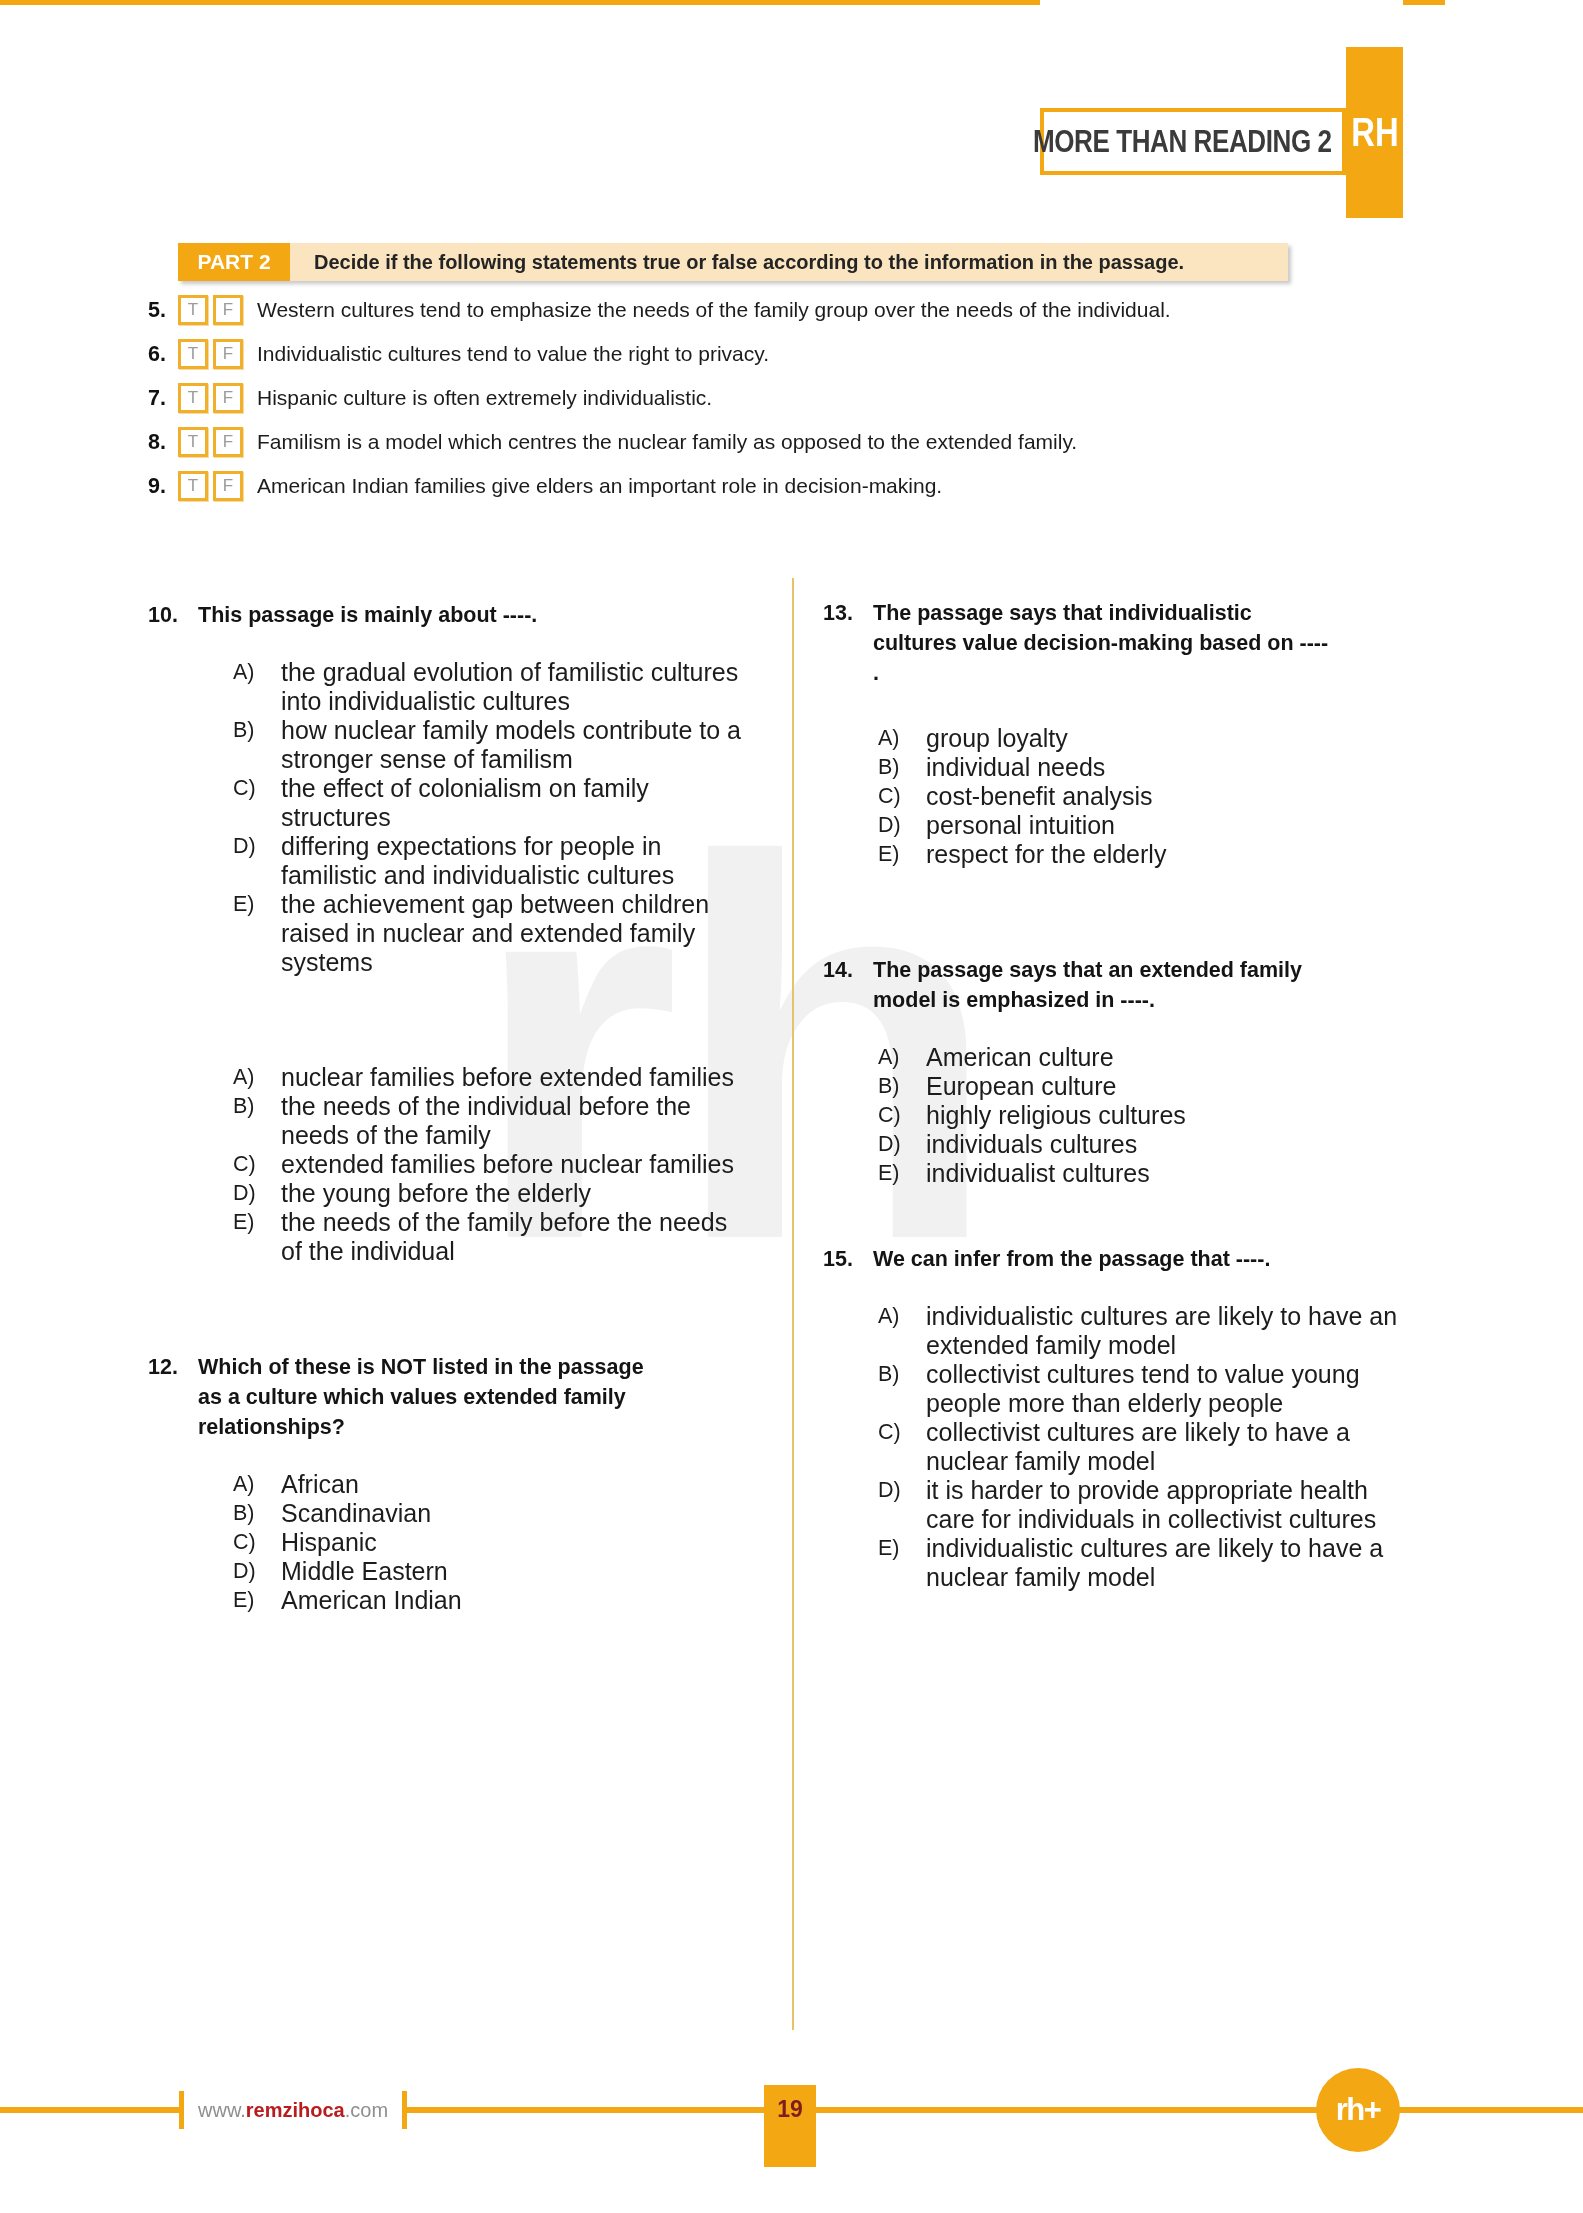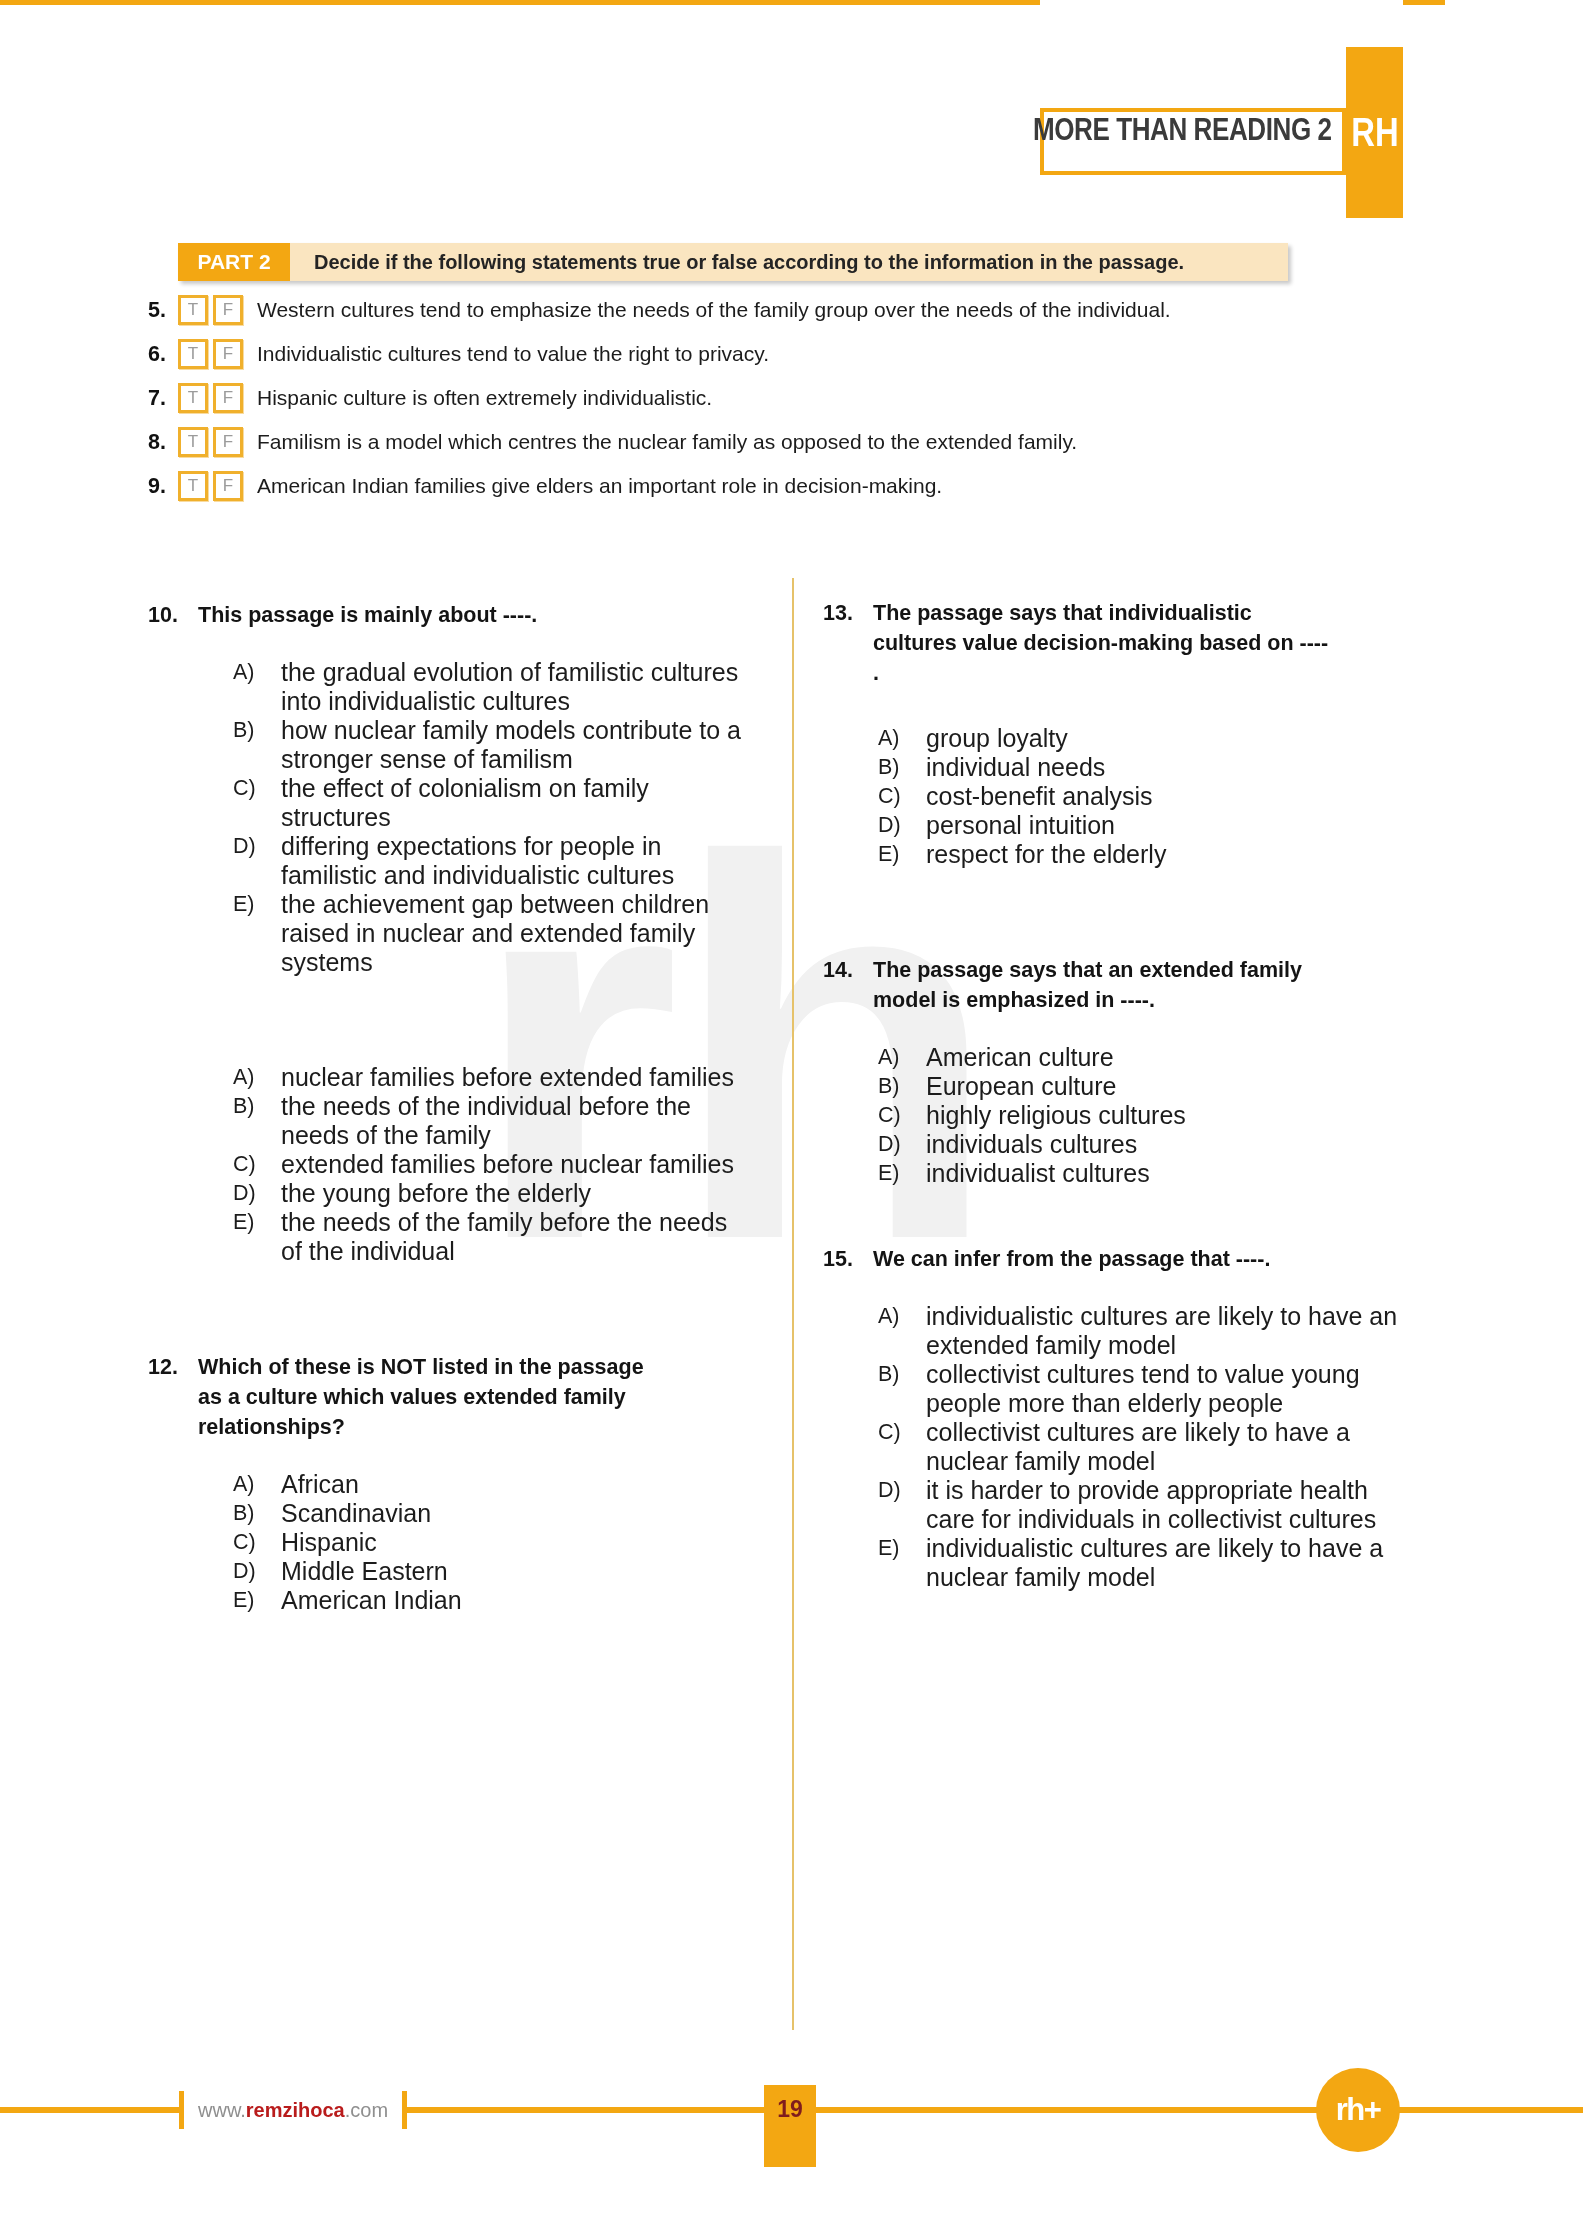--- a/index.html
+++ b/index.html
@@ -5,21 +5,21 @@
   * { margin:0; padding:0; box-sizing:border-box; }
   html,body { background:#ffffff; }
   body { font-family:"Liberation Sans", sans-serif; color:#1f1f1f; }
   .page { position:relative; width:1583px; height:2213px; background:#ffffff; overflow:hidden; }
 
   
   .rule { position:absolute; background:#F3A712; }
   .rule-left   { left:0; top:138; width:1040px; height:5px; }
   .rule-right  { left:1403px; top:138; width:42px; height:5px; }
   .title-box { position:absolute; left:1040px; top:108px; width:306px; height:67px;
-               background:#fff; border:4px solid #F3A712; display:flex; align-items:flex-start;
+               background:#fff; border:4px solid #F3A712; display:flex; align-items:center;
                justify-content:flex-end; padding-right:10px; }
   .title-box .t { font-size:31px; font-weight:bold; color:#3b3b3b; letter-spacing:-0.5px;
                   transform:scaleX(0.84); transform-origin:right center; white-space:nowrap; }
   .rh-banner { position:absolute; left:1346px; top:47px; width:57px; height:171px; background:#F3A712;
                display:flex; align-items:center; justify-content:center; }
   .rh-banner .t { font-size:40px; font-weight:bold; color:#ffffff; transform:scaleX(0.82); }
 
   
   .part-bar { position:absolute; left:178px; width:1110px; height:38px; background:#FAE5C0;
               display:flex; align-items:stretch; box-shadow:3px 3px 4px rgba(0,0,0,0.22); }

